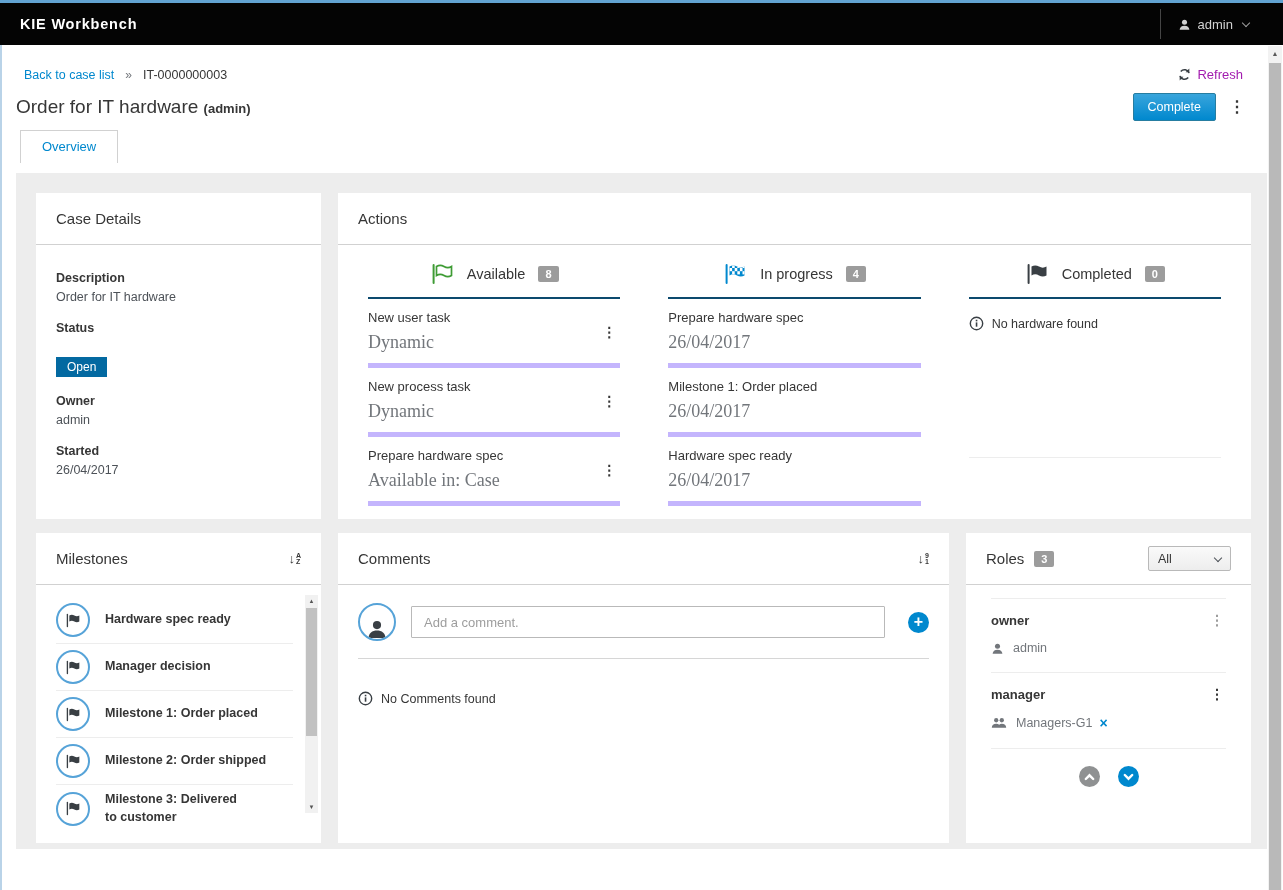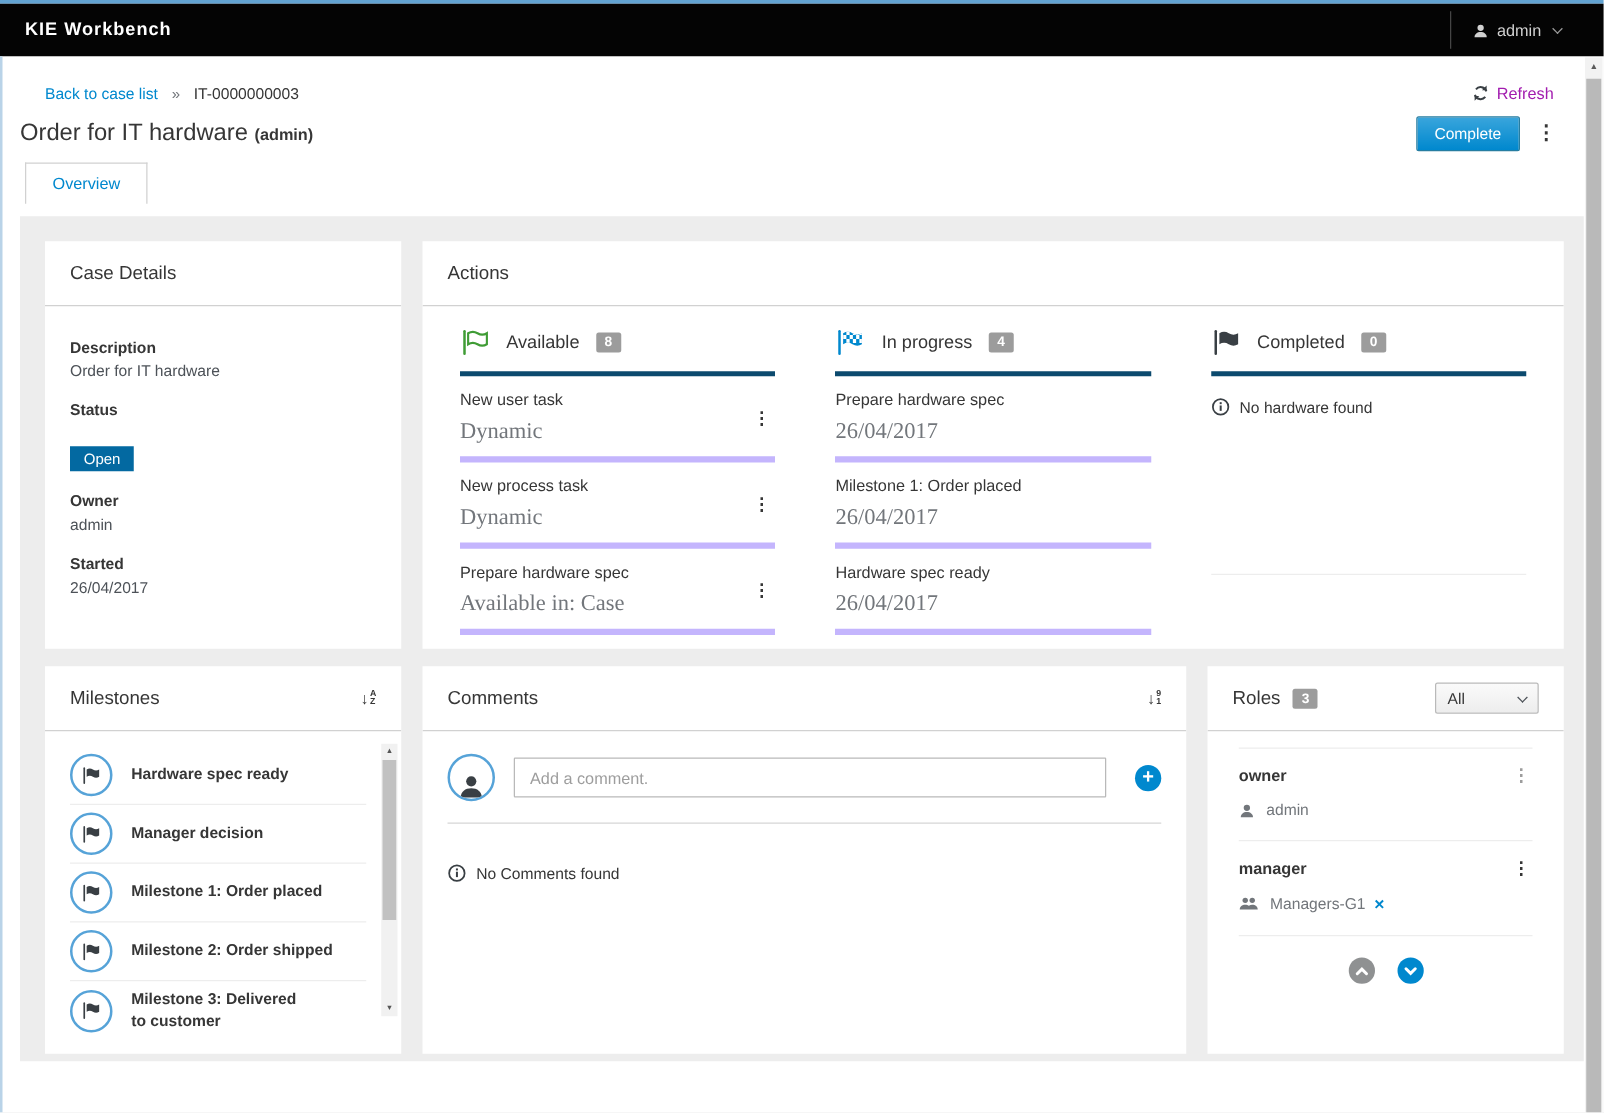--- a/index.html
+++ b/index.html
@@ -17,21 +17,21 @@
   .nav-user { display:flex; align-items:center; gap:7px; color:#d1d1d1; font-size:13px; border-left:1px solid #454545; padding-left:17px; height:30px; cursor:pointer; }
   .nav-user svg { display:block; }
   .caret { width:6px; height:6px; border-right:1.5px solid #9d9d9d; border-bottom:1.5px solid #9d9d9d; transform:rotate(45deg); margin:-3px 0 0 3px; }
 
   
   .page-scrollbar { position:absolute; right:1px; top:46px; width:14px; height:844px; background:#f2f2f2; z-index:60; }
   .sb-arrow { height:15px; display:flex; align-items:center; justify-content:center; font-size:7px; color:#5a5a5a; }
   .sb-thumb { position:absolute; left:1px; right:1px; top:17px; bottom:0; background:#b9b9b9; }
 
   
-  .crumb-row { display:flex; justify-content:space-between; align-items:center; padding:22px 40px 0 36px; }
+  .crumb-row { display:flex; justify-content:space-between; align-items:center; padding:22px 40px 0 24px; }
   .crumbs { display:flex; align-items:center; gap:11px; font-size:12.5px; }
   .crumb-link { color:#0088ce; cursor:pointer; }
   .crumb-sep { color:#72767b; font-size:12px; }
   .crumb-current { color:#363636; }
   .refresh { display:flex; align-items:center; gap:6px; font-size:13px; color:#a21caf; cursor:pointer; }
 
   .title-row { display:flex; justify-content:space-between; align-items:center; padding:11px 38px 0 16px; }
   .page-title { font-size:19px; font-weight:400; color:#363636; }
   .page-title .suffix { font-size:13px; font-weight:bold; }
   .title-actions { display:flex; align-items:center; gap:13px; }
@@ -50,21 +50,21 @@
   .panel-title { font-size:15px; color:#363636; display:flex; align-items:center; gap:10px; }
 
   
   .cd-body { padding:9px 20px; font-size:12.5px; }
   .cd-label { font-weight:bold; color:#363636; margin-top:17px; }
   .cd-value { margin-top:5px; color:#4d5258; }
   .status-badge { display:inline-block; background:#0369a1; color:#fff; font-size:12px; padding:3px 11px; margin-top:22px; }
 
   
   .actions-body { display:grid; grid-template-columns:1fr 1fr 1fr; column-gap:48px; padding:18px 30px 0; }
-  .col-h { display:flex; align-items:center; gap:13px; padding-bottom:12px; border-bottom:4px solid #0c4a6e; font-size:14.5px; color:#363636; }
+  .col-h { display:flex; align-items:center; gap:13px; padding-bottom:12px; border-bottom:2px solid #0c4a6e; font-size:14.5px; color:#363636;justify-content:center; }
   .count-badge { background:#9c9c9c; color:#fff; font-size:11px; font-weight:bold; padding:2px 7px; border-radius:2px; }
   .action-item { display:flex; justify-content:space-between; align-items:center; padding:11px 0 10px; border-bottom:5px solid #c4b5fd; }
   .ai-title { font-size:13px; color:#363636; }
   .ai-sub { font-size:18px; color:#72767b; margin-top:7px;font-family:Liberation Serif, serif; }
   .item-kebab { color:#363636; font-size:14px; font-weight:bold; cursor:pointer; padding:2px 4px; }
   .pager { display:flex; justify-content:center; gap:18px; margin-top:17px; }
   .circle-btn { width:21px; height:21px; border-radius:50%; display:flex; align-items:center; justify-content:center; cursor:pointer; }
   .circle-btn.up { background:#8f9192; }
   .circle-btn.down { background:#0088ce; }
   .empty-row { display:flex; align-items:center; gap:8px; font-size:12.5px; color:#363636; padding:17px 0 16px; }

